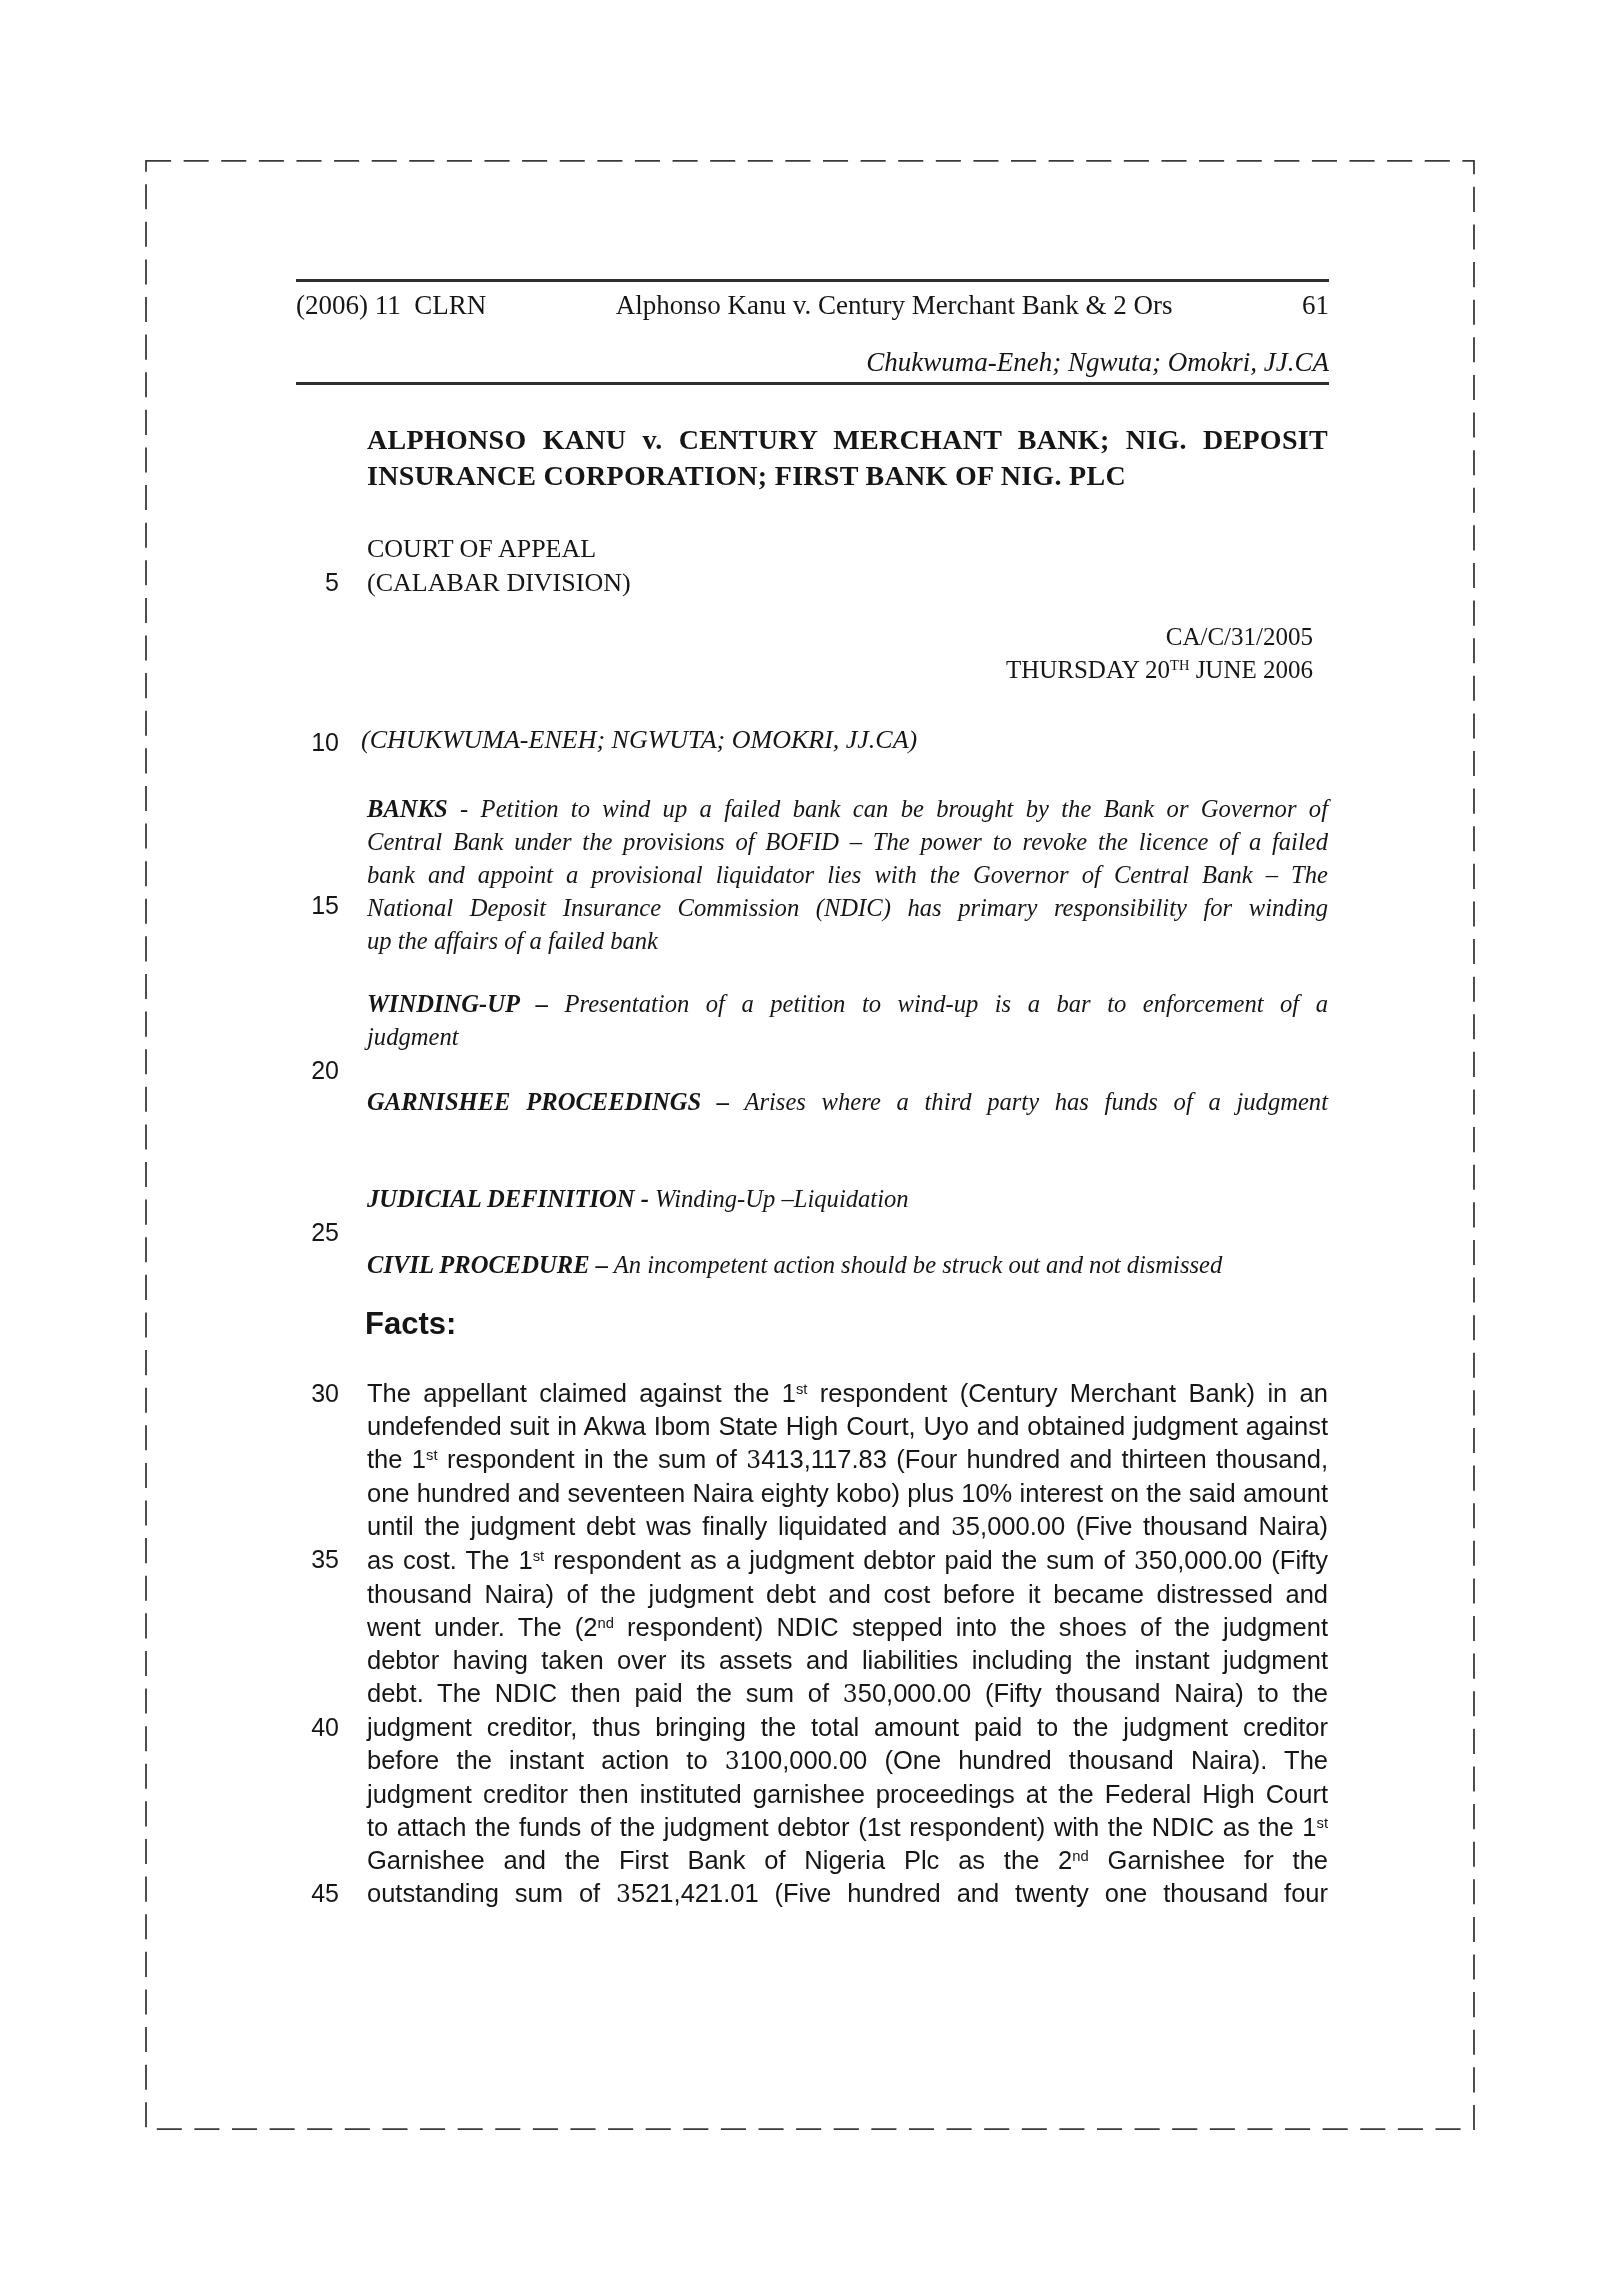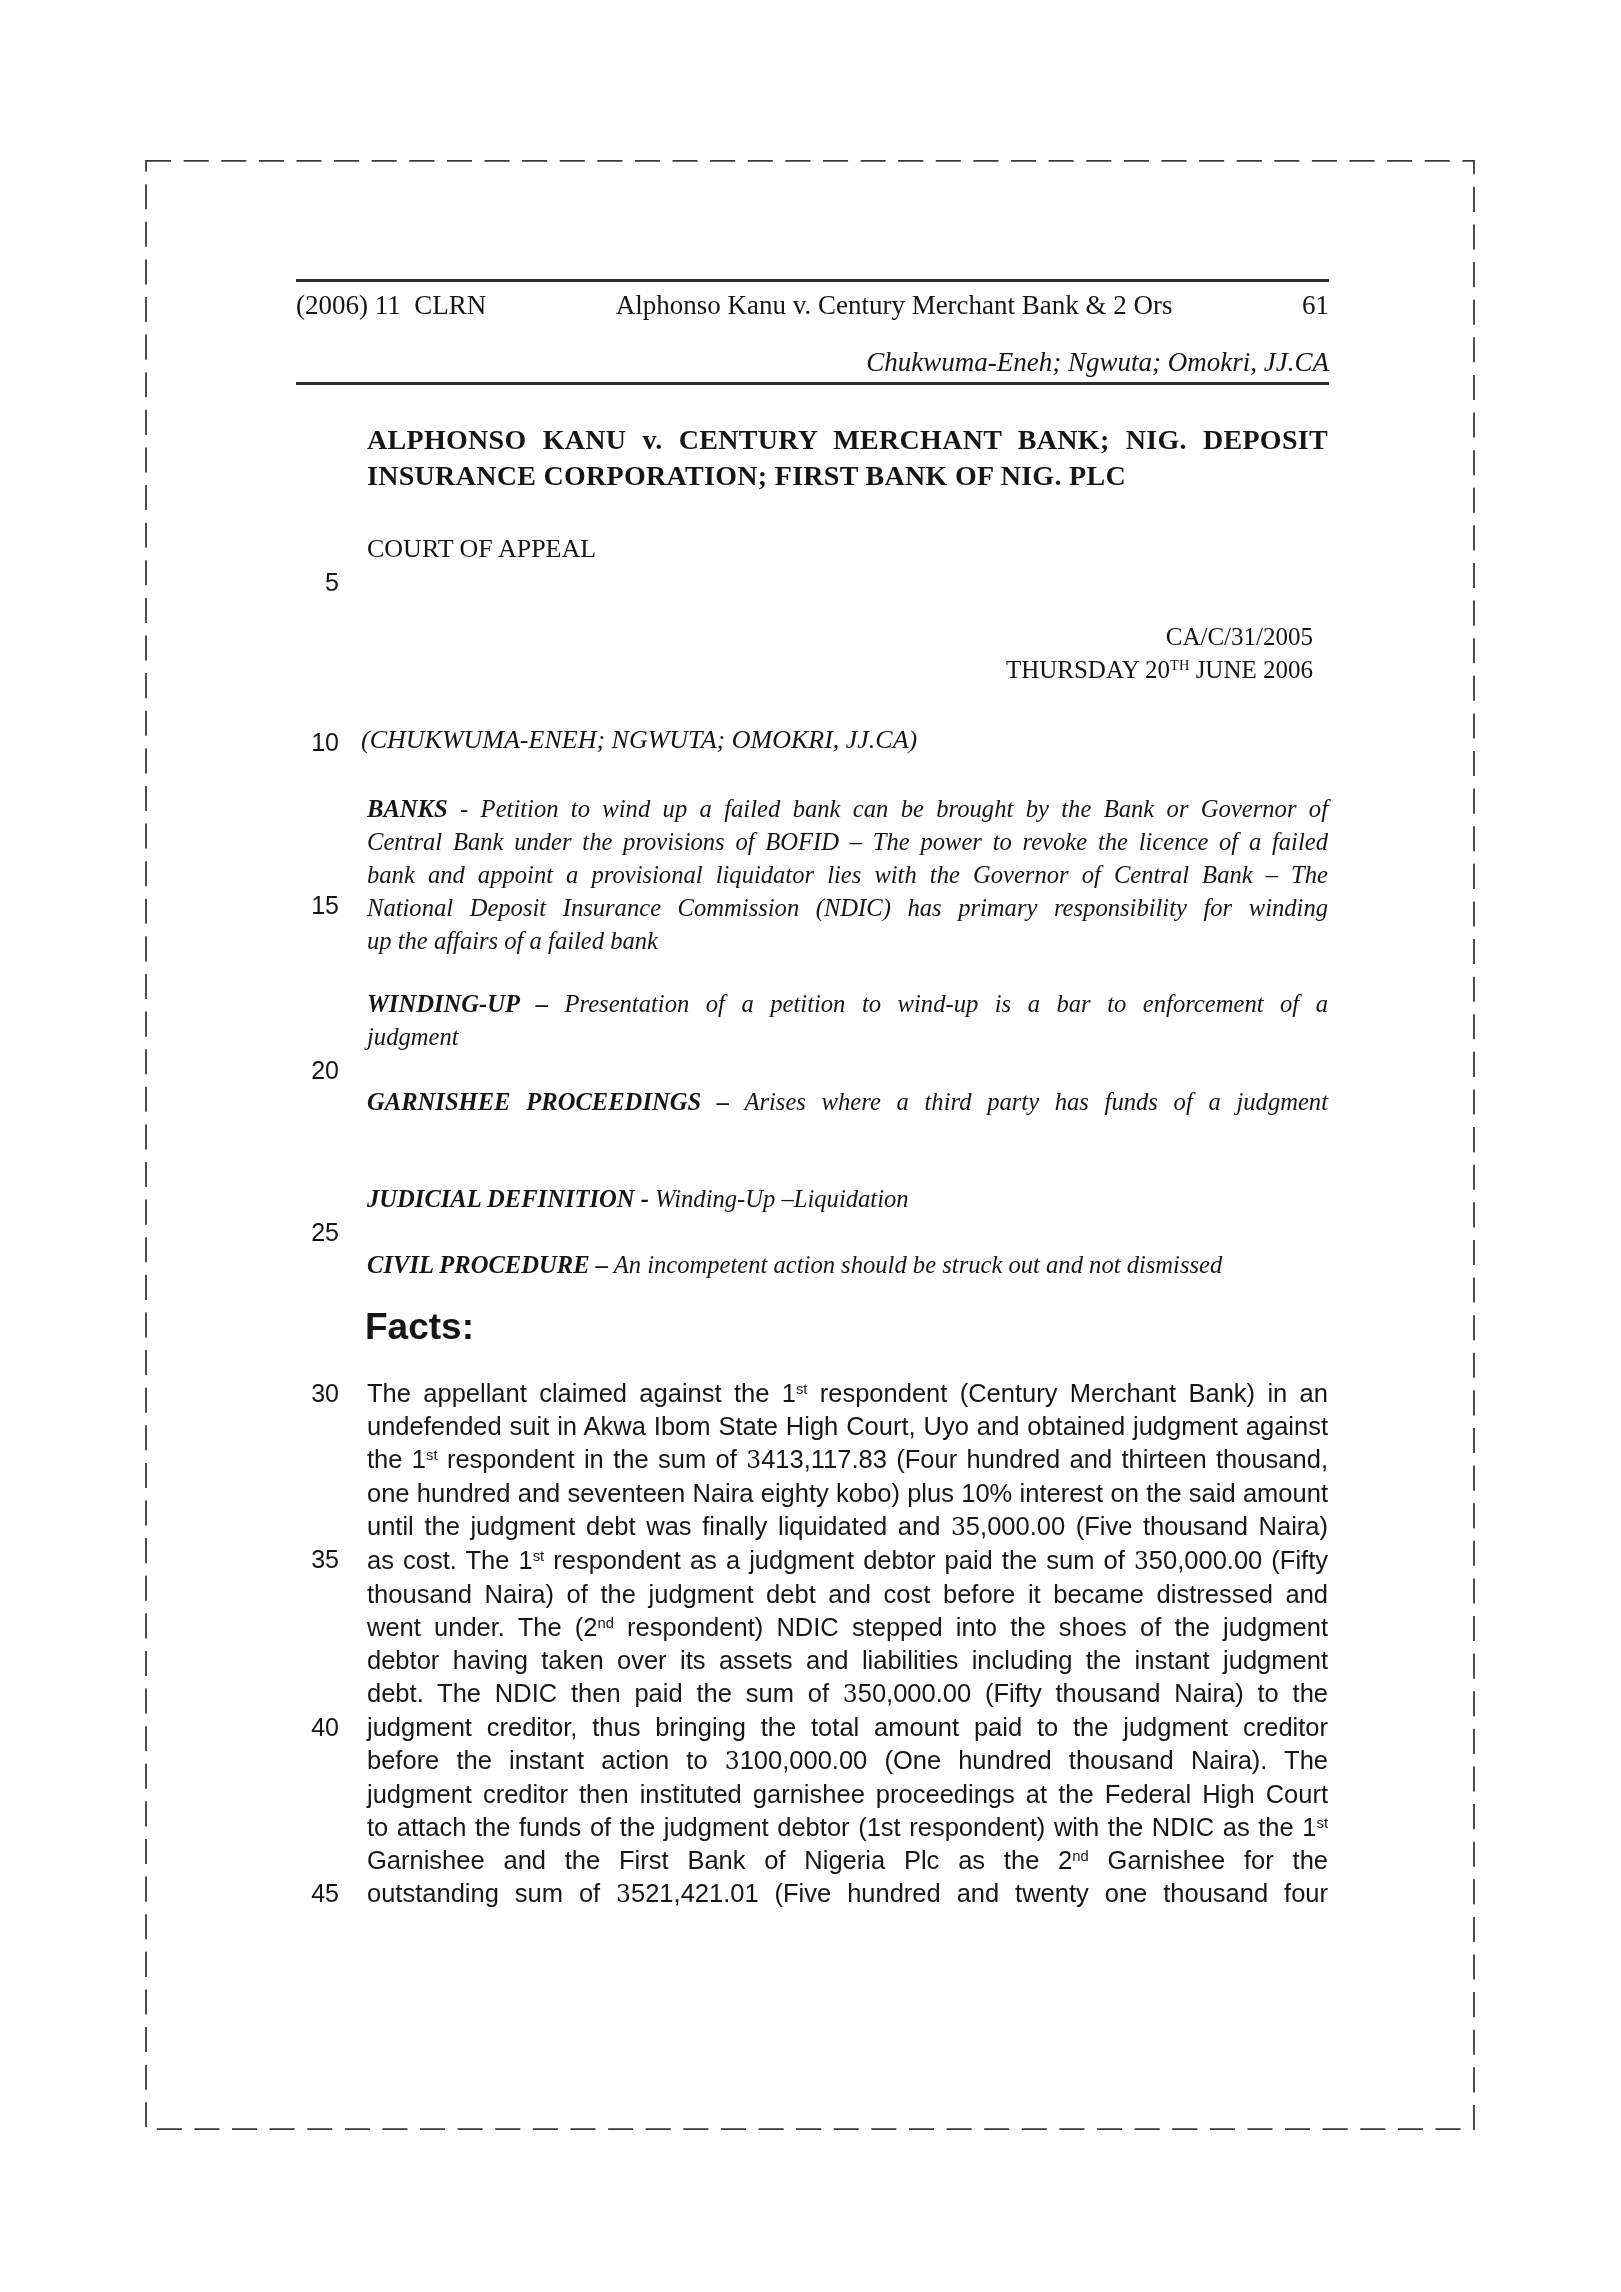--- a/index.html
+++ b/index.html
@@ -23,21 +23,21 @@
   .case-ref{position:absolute;left:367px;top:620px;width:946px;text-align:right;font-size:25px;line-height:33px;}
   .coram{position:absolute;left:361px;top:725px;width:961px;font-style:italic;font-size:26px;}
 
   .hn{position:absolute;left:367px;width:961px;font-style:italic;font-size:24.6px;line-height:33px;}
   .hn-banks{top:792px;}
   .hn-winding{top:987px;}
   .hn-garnishee{top:1085px;}
   .hn-judicial{top:1182px;}
   .hn-civil{top:1248px;}
 
-  .facts-label{position:absolute;left:365px;top:1306px;font-weight:bold;font-size:37px;text-align:right;}
+  .facts-label{position:absolute;left:365px;top:1306px;font-weight:bold;font-size:31px;text-align:right;}
   .facts{position:absolute;left:367px;top:1377px;width:961px;font-size:25.5px;line-height:33px;}
 
   .footer{position:absolute;left:296px;top:1974px;width:1033px;text-align:center;font-style:italic;font-size:26px;word-spacing:5.4px;}
 
   
   .ln{white-space:nowrap;text-align:justify;text-align-last:justify;}
   .ln.rag{text-align-last:left;}
   .lline{white-space:nowrap;text-align:left;}
   .rline{white-space:nowrap;text-align:right;}
 
@@ -67,20 +67,21 @@
   </div>
   <div class="judges">Chukwuma-Eneh; Ngwuta; Omokri, JJ.CA</div>
 
   <div class="title">
       <div class="ln">ALPHONSO KANU v. CENTURY MERCHANT BANK; NIG. DEPOSIT</div>
       <div class="ln rag">INSURANCE CORPORATION; FIRST BANK OF NIG. PLC</div>
     </div>
 
   <div class="court">
       <div class="lline">COURT OF APPEAL</div>
+      <div class="lline">(CALABAR DIVISION)</div>
     </div>
 
   <div class="case-ref">
       <div class="rline">CA/C/31/2005</div>
       <div class="rline">THURSDAY 20<sup>TH</sup> JUNE 2006</div>
     </div>
 
   <div class="coram">(CHUKWUMA-ENEH; NGWUTA; OMOKRI, JJ.CA)</div>
 
   <div class="hn hn-banks">

